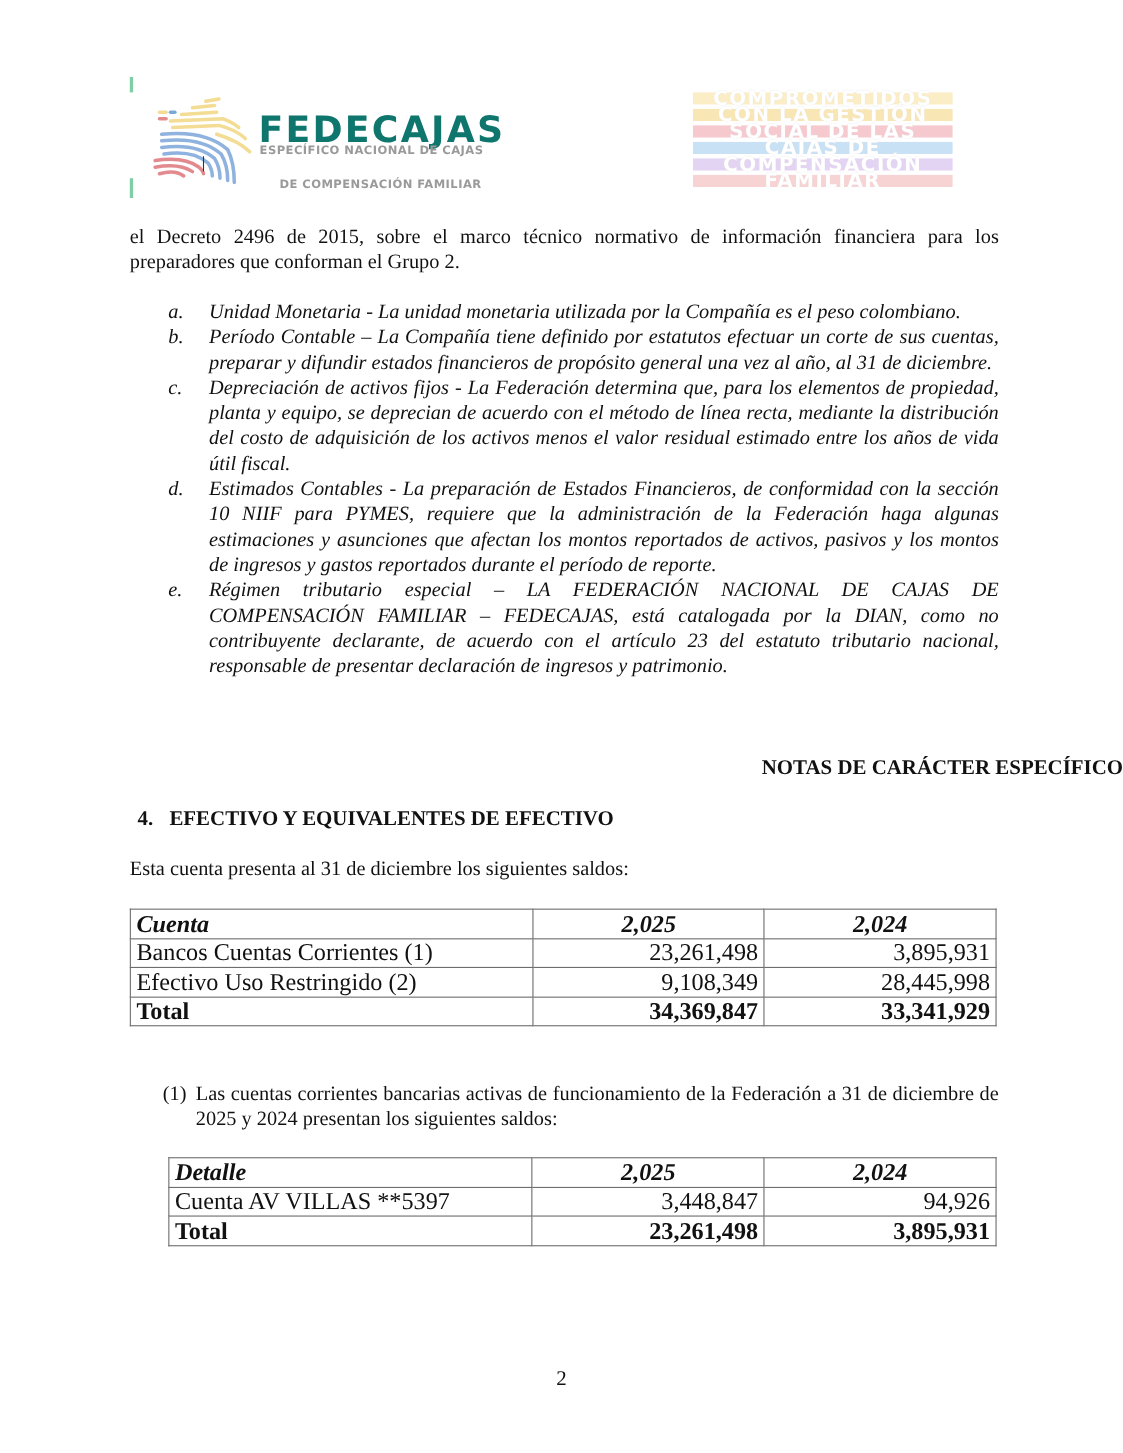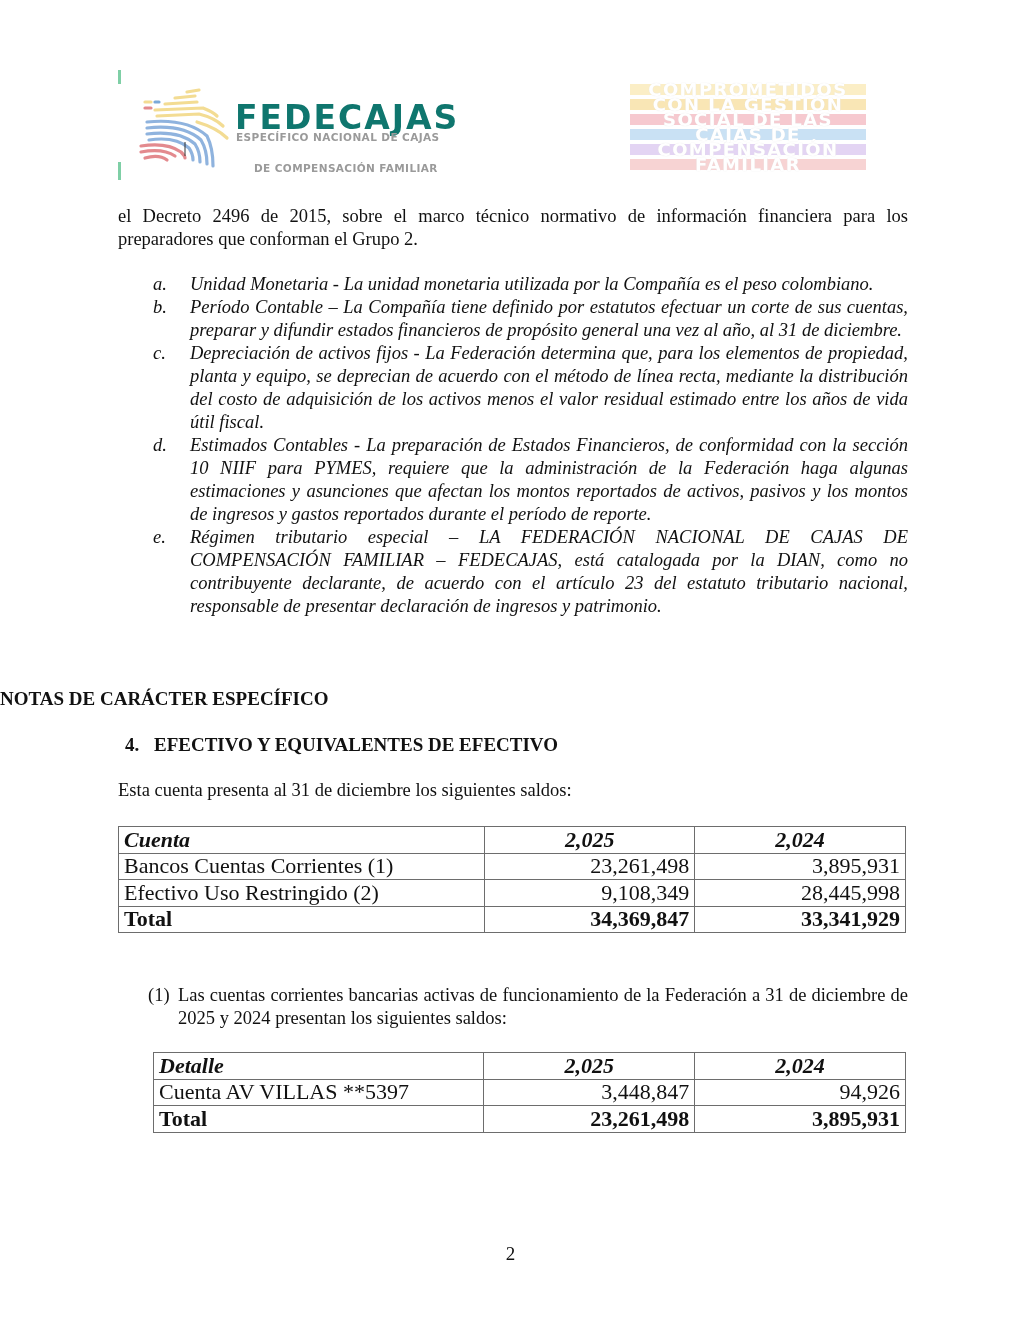--- a/index.html
+++ b/index.html
@@ -16,21 +16,21 @@
   .slogan-line { position: relative; height: 14.5px; margin-bottom: 0.5px; text-align: center; }
   .slogan-line .band { position: absolute; left: 0; right: 0; top: 2px; height: 11px; }
   .slogan-line span.txt { position: relative; font-family: "DejaVu Sans", sans-serif; font-weight: bold; font-size: 18px; letter-spacing: 1.4px; color: #ffffff; line-height: 14px; text-shadow: 0 0 1px #e0e0e0; }
 
   
   .p { position: absolute; font-size: 18.5px; line-height: 23px; text-align: justify; }
   .intro { left: 118px; top: 205px; width: 790px; }
   .list { position: absolute; left: 118px; top: 273px; width: 790px; }
   .li { position: relative; padding-left: 72px; font-style: italic; font-size: 18.5px; line-height: 23px; text-align: justify; }
   .li .mk { position: absolute; left: 35px; top: 0; }
-  .heading-center { position: absolute; left: 0; width: 1021px; top: 688px; text-align: left; font-weight: bold; font-size: 19px; }
+  .heading-center { position: absolute; left: 0; width: 1021px; top: 688px; text-align: right; font-weight: bold; font-size: 19px; }
   .heading-sec { position: absolute; left: 125px; top: 734px; font-weight: bold; font-size: 19px; }
   .heading-sec .num { display: inline-block; width: 29px; }
   .lead { position: absolute; left: 118px; top: 780px; font-size: 18.5px; text-align: center; }
 
   
   table { position: absolute; border-collapse: collapse; font-size: 22px; }
   td { border: 1.5px solid #6d6d6d; height: 26.5px; padding: 0 5px; line-height: 22px; }
   td.num { text-align: right; }
   td.hdr { font-weight: bold; font-style: italic; }
   td.hdr.c { text-align: center; }

